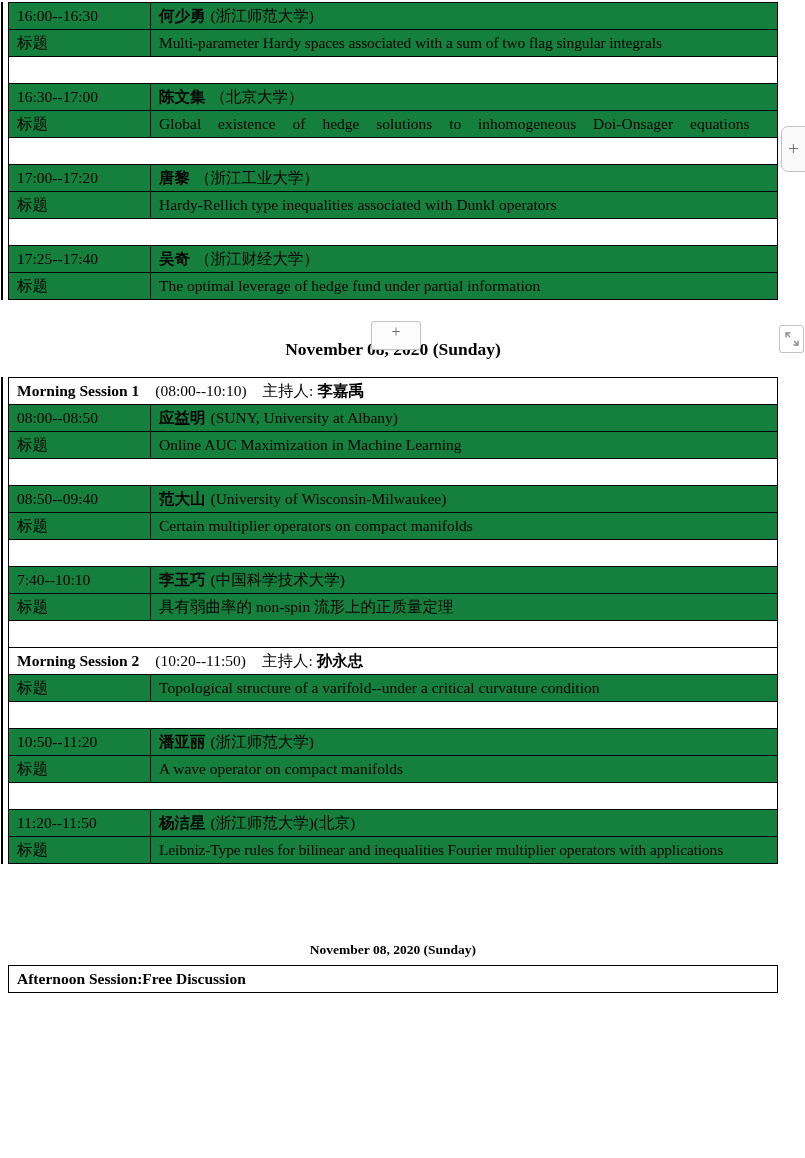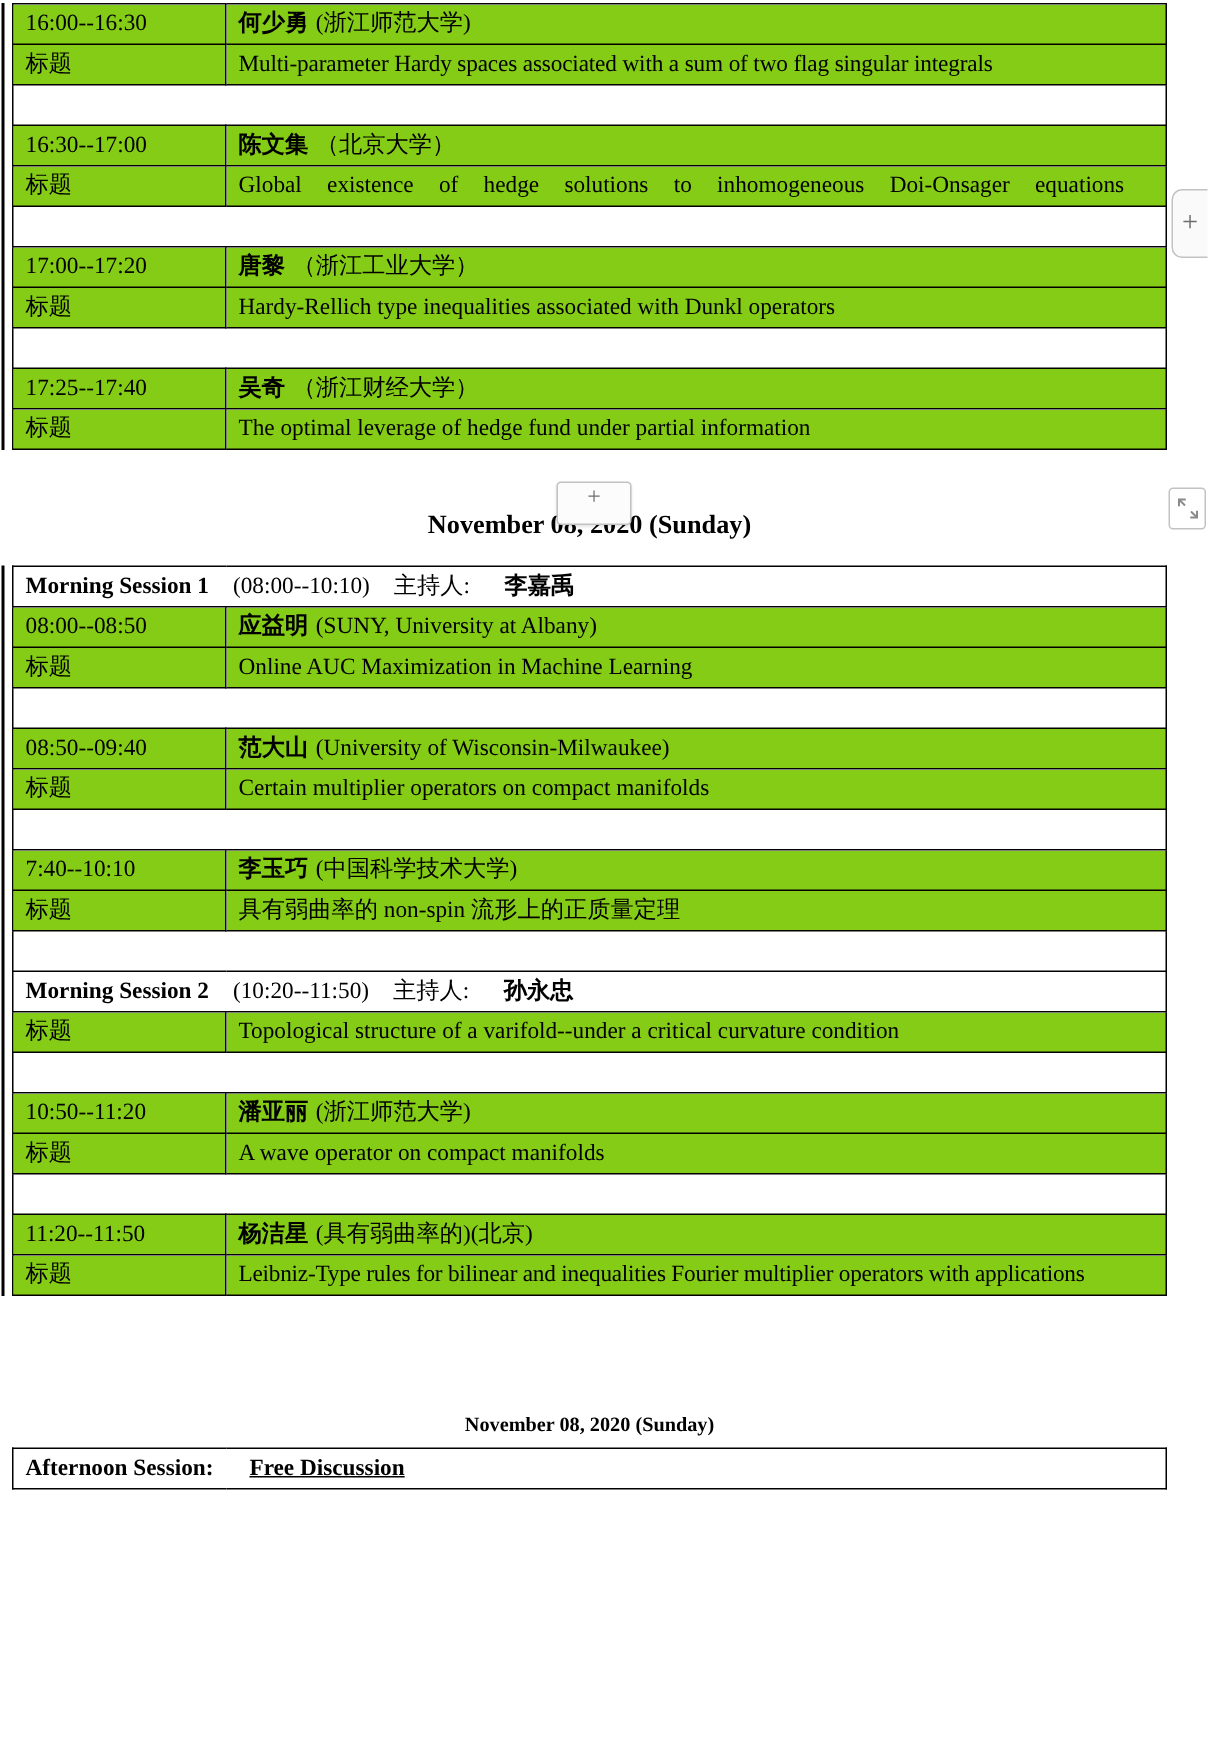--- a/index.html
+++ b/index.html
@@ -25,31 +25,31 @@
     border:1px solid #000;
     padding:1px 8px;
     font-size:15.5px;
     line-height:24px;
     height:24px;
     vertical-align:middle;
     overflow:hidden;
   }
   col.c1{width:142px;}
   col.c2{width:627px;}
-  tr.cyan td{background:#84cc16;}
+  tr.cyan td{background:#15803d;}
   td.spacer{height:21px;line-height:21px;background:#ffffff;}
   .b{font-weight:bold;}
   .affil{margin-left:5px;text-align:right;}
   .gap{margin-left:16px;}
-  .chairgap{margin-left:23px;}
+  .chairgap{margin-left:4px;}
   .fit{font-size:14.6px;letter-spacing:-0.1px;}
   .spread{text-align:justify;word-spacing:13px;}
   .tight{letter-spacing:-0.15px;}
   td.c-afternoon{font-weight:bold;}
-  .af-gap{margin-left:24px;text-decoration:underline;}
+  .af-gap{}
   .heading{
     position:absolute;left:0;width:786px;
     text-align:center;font-weight:bold;
   }
   .heading-large{top:337px;font-size:17.5px;line-height:24px;}
   .heading-small{top:940px;font-size:13.5px;line-height:19px;}
   .ctl{
     position:absolute;
     background:#fafafa;
     border:1px solid #c2c2c2;
@@ -215,21 +215,21 @@
       <tr class="cyan">
         <td>标题</td>
         <td>A wave operator on compact manifolds</td>
       </tr>
       <tr>
             <td class="spacer" colspan="2"></td>
           </tr>
       <tr class="cyan">
         <td>11:20--11:50</td>
         <td>
-          <span class="b">杨洁星</span><span class="affil">(具有弱曲率的)(北京)</span>
+          <span class="b">杨洁星</span><span class="affil">(浙江师范大学)(北京)</span>
         </td>
       </tr>
       <tr class="cyan">
         <td>标题</td>
         <td class="tight">Leibniz-Type rules for bilinear and inequalities Fourier multiplier operators with applications</td>
       </tr>
     </tbody>
       </table>
   </div>
 

